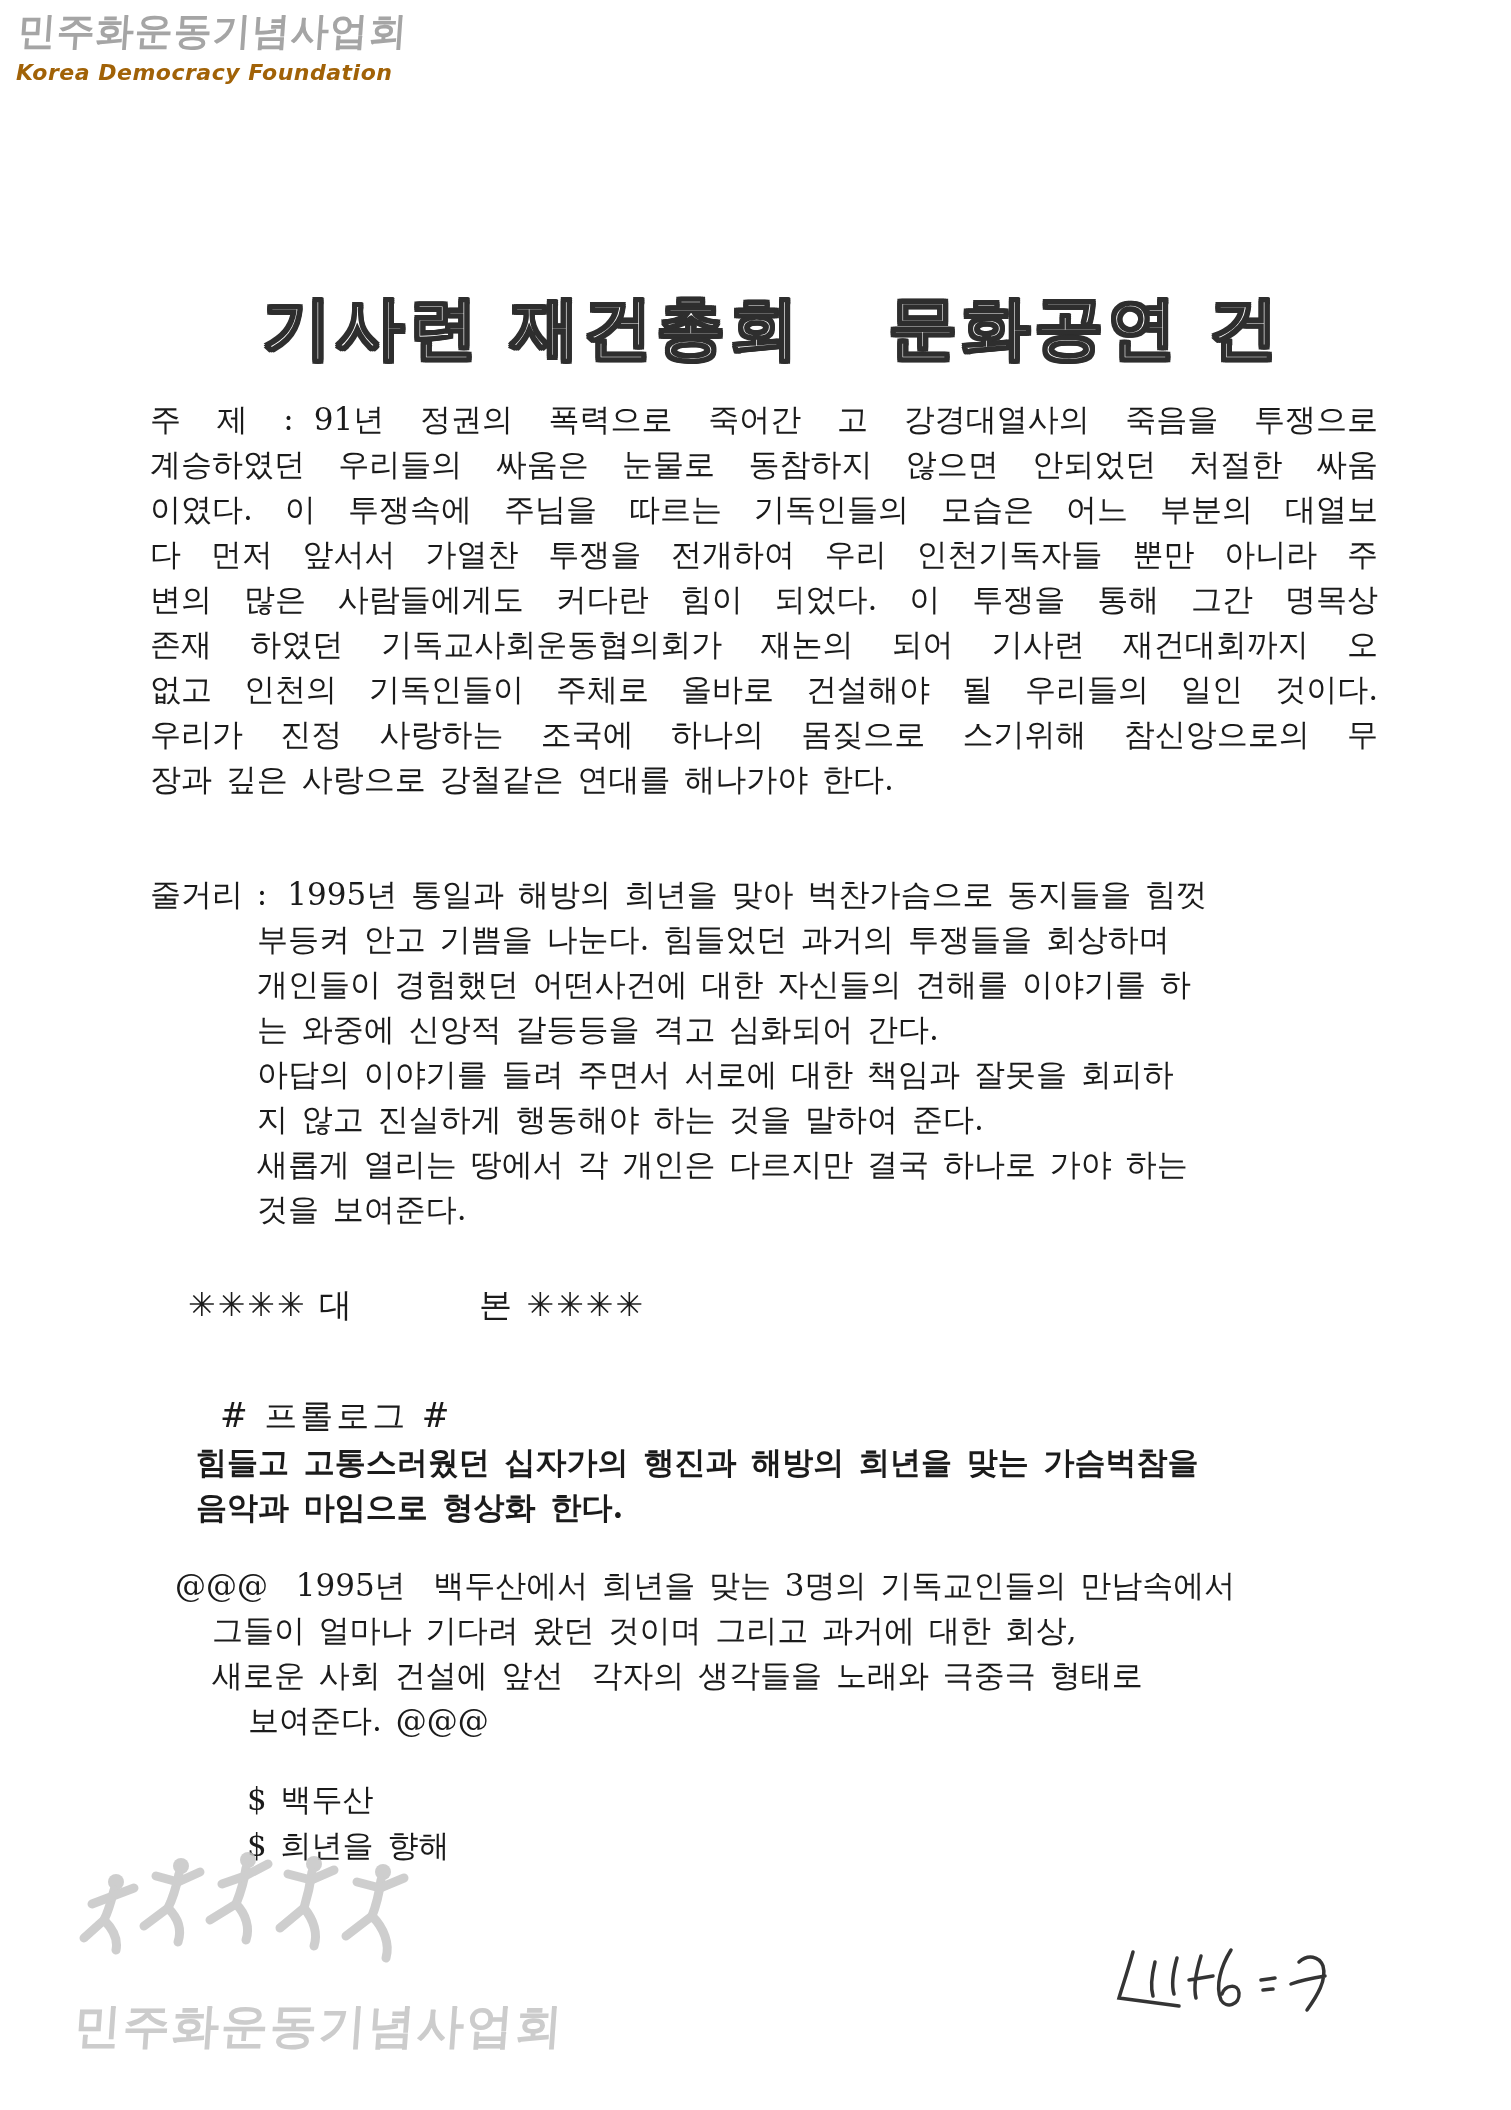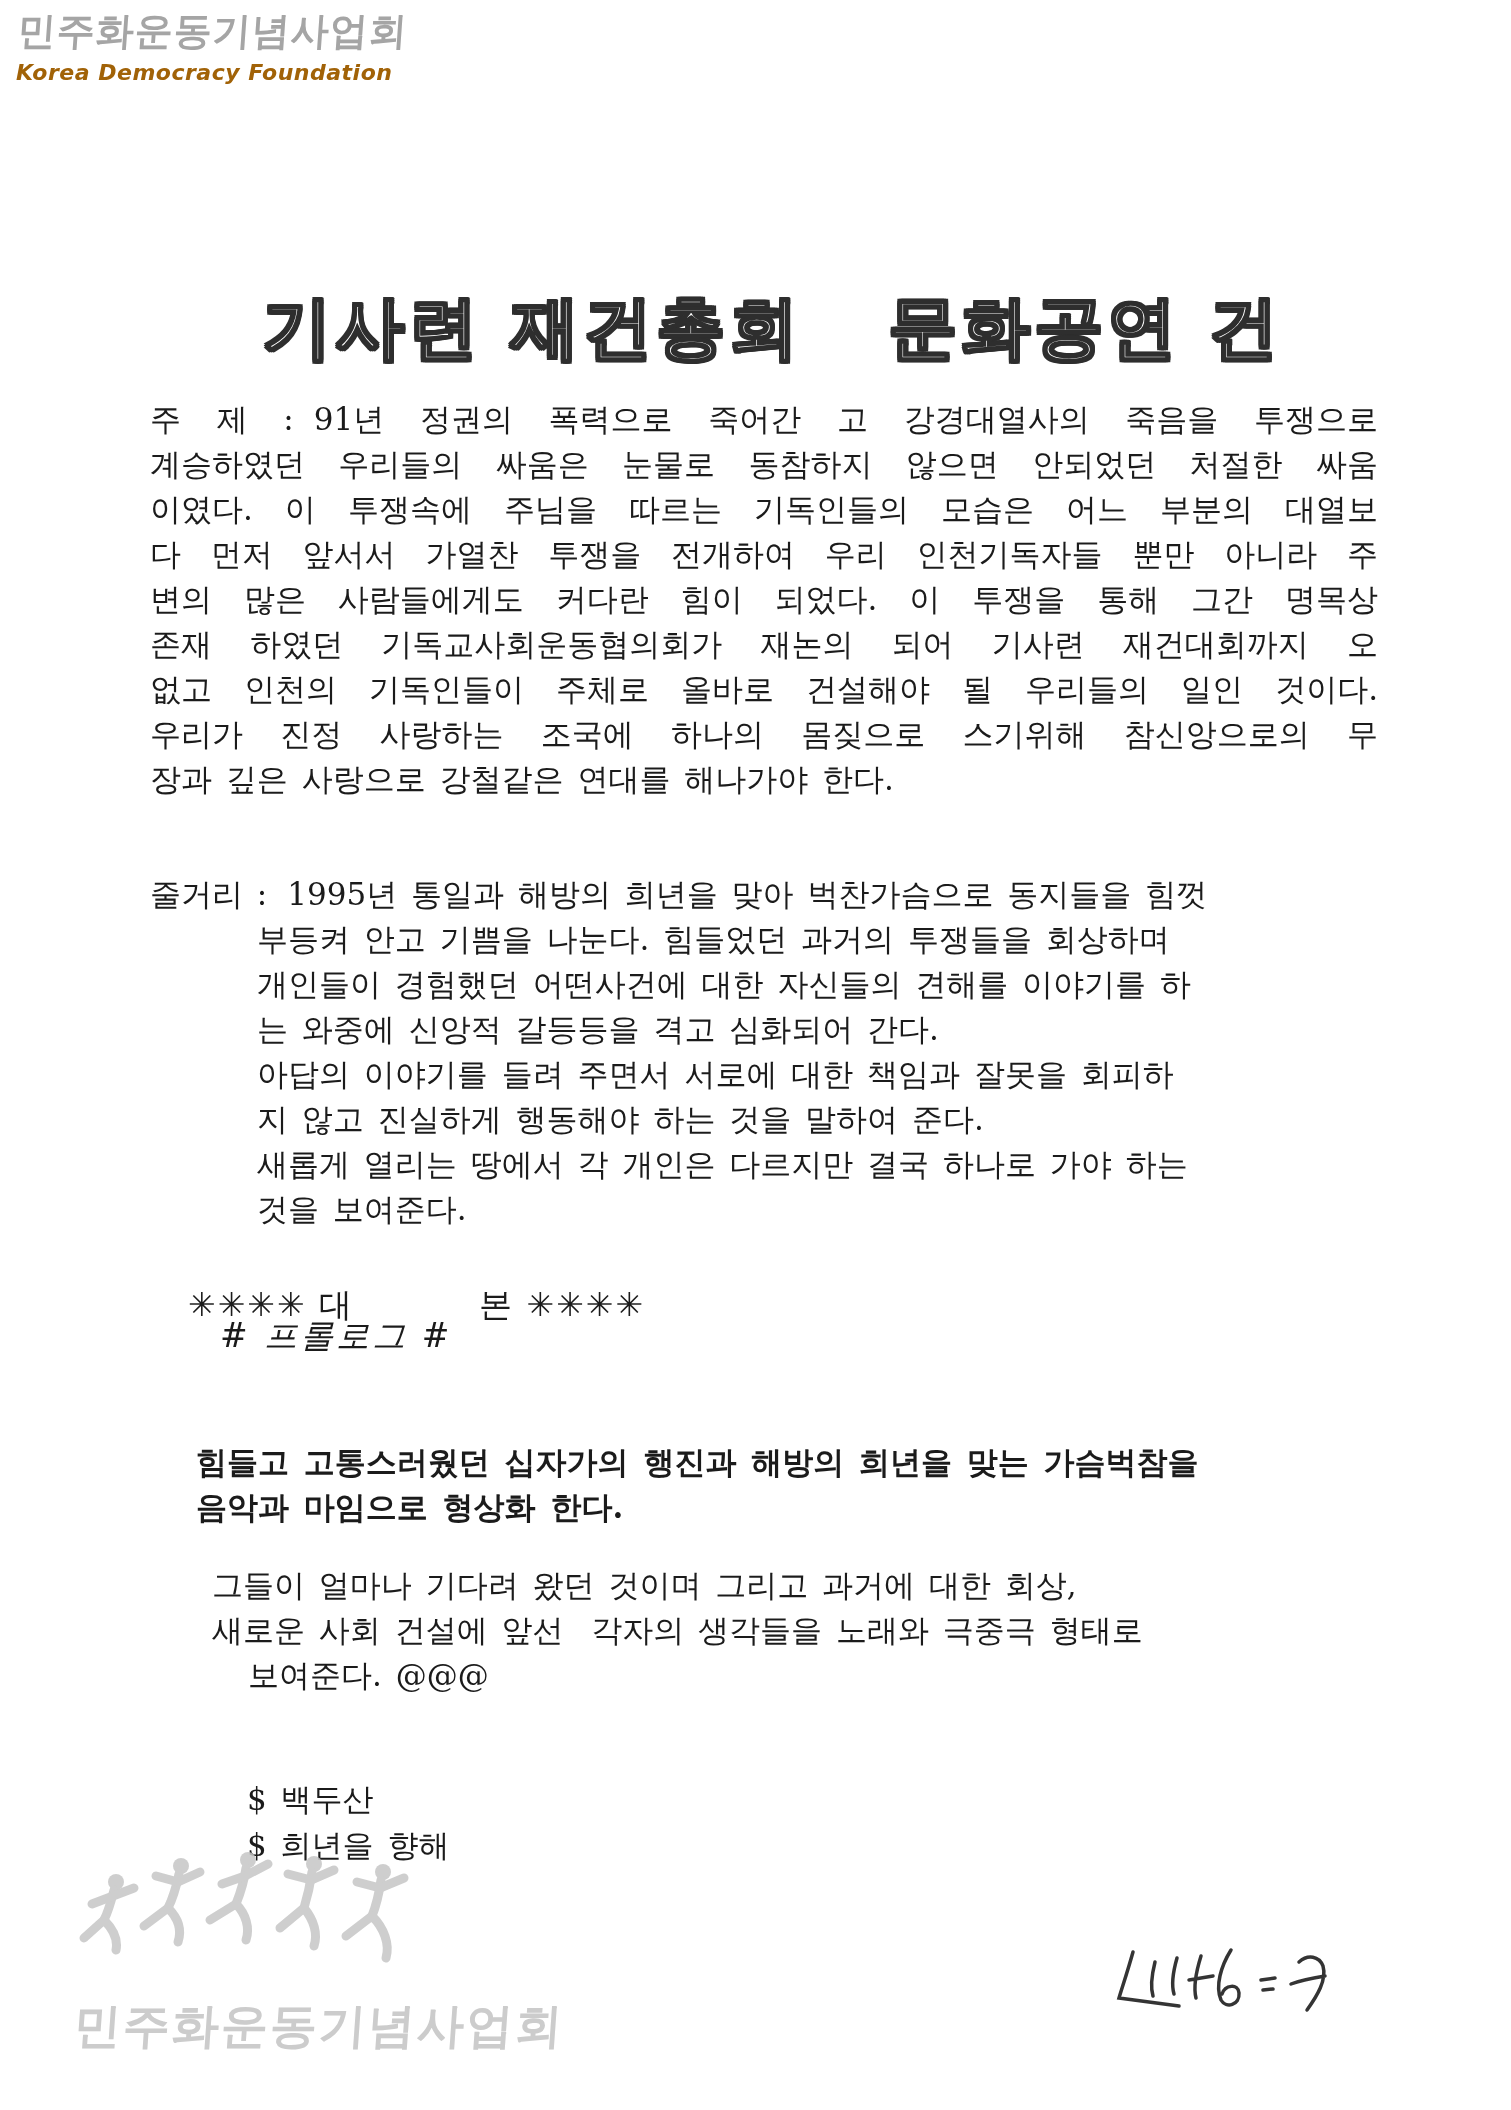--- a/index.html
+++ b/index.html
@@ -40,21 +40,21 @@
   .para{width:1228px;}
   .just .line{white-space:normal;text-align:justify;text-align-last:justify;}
   .just .tail .line:last-child{text-align-last:left;}
   .lbl{margin-right:20px;}
 
   .subject{left:150px;top:397px;}
   .synopsis{left:150px;top:872px;width:1250px;}
   .synopsis .tail .line{padding-left:107px;}
 
   .script-header{left:188px;top:1283px;font-size:33px;letter-spacing:2px;white-space:pre;font-weight:500;}
-  .prologue-header{left:220px;top:1314px;font-size:33px;letter-spacing:3px;white-space:pre;font-weight:500;font-style:italic;}
+  .prologue-header{left:220px;top:1394px;font-size:33px;letter-spacing:3px;white-space:pre;font-weight:500;}
   .prologue{left:196px;top:1440px;width:1250px;font-weight:bold;}
   .scene{left:175px;top:1563px;width:1270px;}
   .scene .tail .line{padding-left:37px;}
   .scene .tail .line:last-child{padding-left:73px;}
   .songs{left:247px;top:1776px;}
   .songs .line{line-height:46px;}
 
   
   .figures{left:78px;top:1846px;}
   .wm-text{
@@ -106,20 +106,21 @@
   <div class="abs script-header">✳✳✳✳ 대          본 ✳✳✳✳</div>
 
   <div class="abs prologue-header"># 프롤로그 #</div>
 
   <div class="abs prologue">
       <div class="line">힘들고 고통스러웠던 십자가의 행진과 해방의 희년을 맞는 가슴벅참을</div>
       <div class="line">음악과 마임으로 형상화 한다.</div>
     </div>
 
   <div class="abs scene">
+    <div class="line">@@@  1995년  백두산에서 희년을 맞는 3명의 기독교인들의 만남속에서</div>
     <div class="tail">
         <div class="line">그들이 얼마나 기다려 왔던 것이며 그리고 과거에 대한 회상,</div>
         <div class="line">새로운 사회 건설에 앞선  각자의 생각들을 노래와 극중극 형태로</div>
         <div class="line">보여준다. @@@</div>
       </div>
   </div>
 
   <div class="abs songs">
       <div class="line">$ 백두산</div>
       <div class="line">$ 희년을 향해</div>

